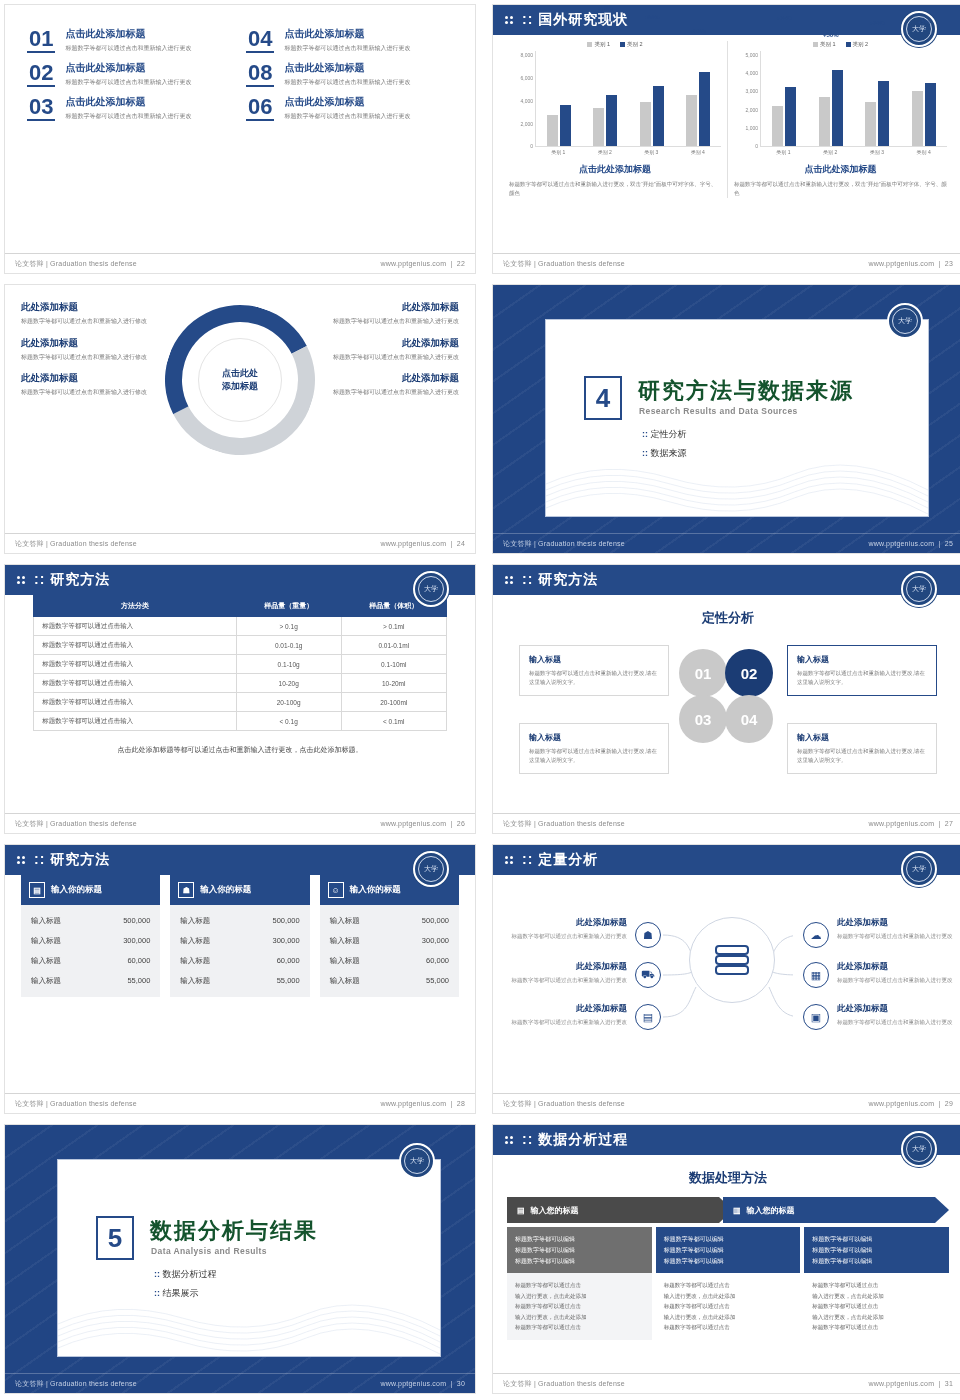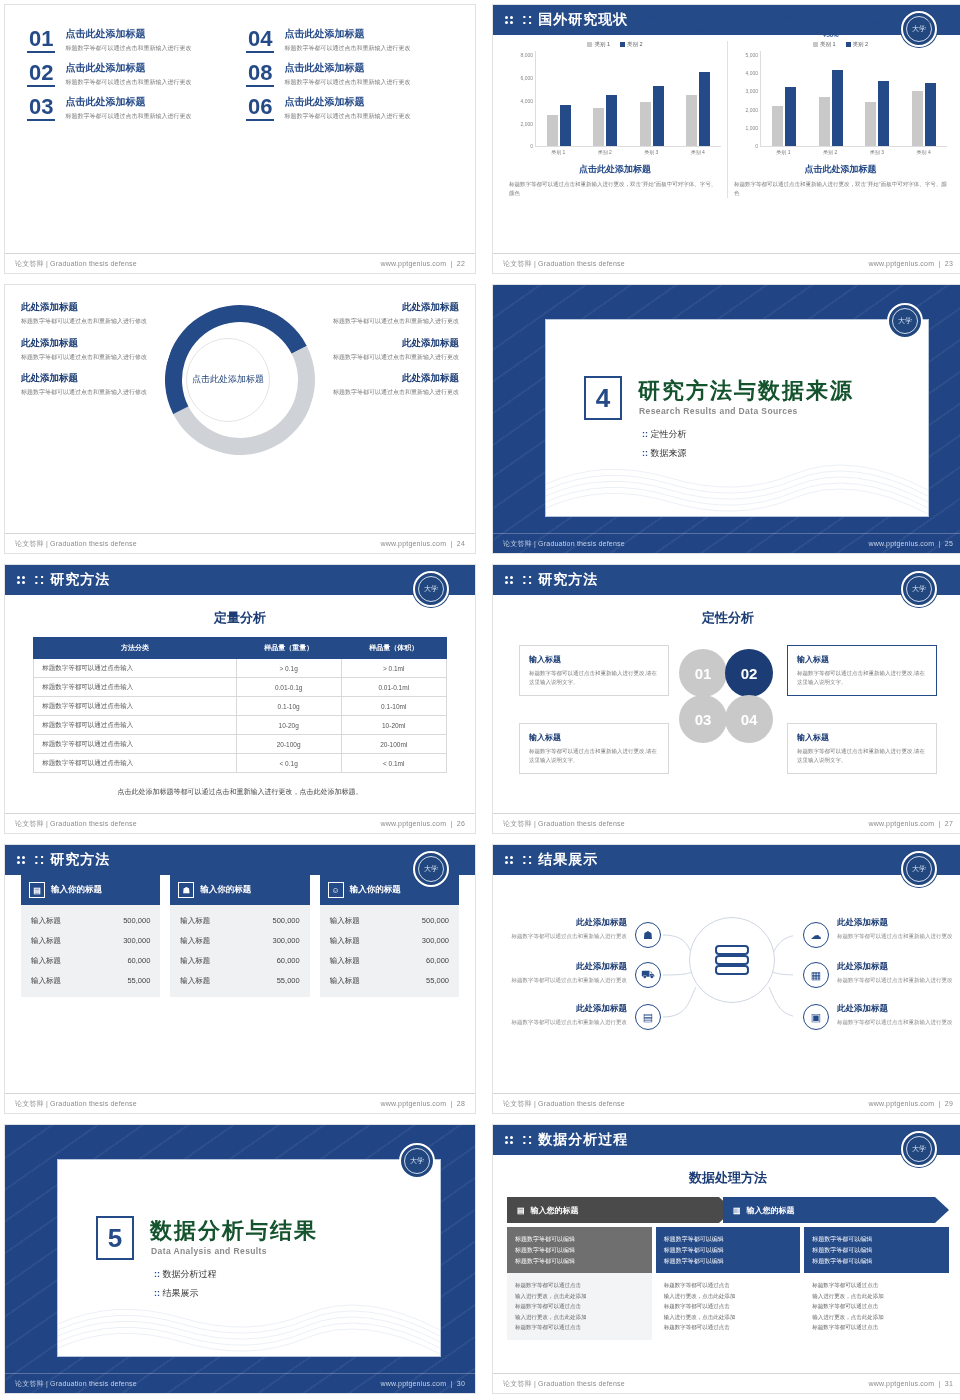--- a/index.html
+++ b/index.html
@@ -103,24 +103,24 @@
   .cyccol p { font-size:6px; color:#7b7b7b; line-height:1.6; margin-bottom:10px;}
   .cyccol.right { text-align:right; }
   .ring { position:relative; width:150px; height:150px; margin-top:4px;}
   .ring .outer {
     position:absolute; inset:0; border-radius:50%;
     border:17px solid #254a88;
     border-right-color:#cfd3d8; border-bottom-color:#cfd3d8;
     transform:rotate(18deg);
   }
   .ring .inner-circle{
-    position:absolute; left:21px; top:33px; width:84px;height:84px;border-radius:50%;
+    position:absolute; left:33px; top:33px; width:84px;height:84px;border-radius:50%;
     background:#fff; border:1px solid #e4e4e4;
-    display:flex;align-items:center;justify-content:center;flex-direction:row;
-    font-size:9px; color:#1b3c74; font-weight:normal; line-height:1.5;
+    display:flex;align-items:center;justify-content:center;flex-direction:column;
+    font-size:9px; color:#1b3c74; font-weight:bold; line-height:1.5;
   }
   .ring .vtext { position:absolute; font-size:5.5px; color:#fff; }
 
   
   .sec { height:100%; position:relative; background:#214584; }
   .sec .diag{position:absolute;inset:0;
     background:repeating-linear-gradient(145deg, rgba(255,255,255,.05) 0 2px, transparent 2px 26px);}
   .sec .card {
     position:absolute; left:52px; top:34px; right:34px; bottom:36px;
     background:#fff; border:1px solid #b9c6dd;
@@ -439,21 +439,20 @@
   </div>
 
   <div class="slide">
     <div class="hdr">
       <span class="dots"></span>
       <span class="hdr-title">:: 研究方法</span>
       <div class="emblem">
           <div class="inner">大学</div>
         </div>
     </div>
-    <div class="s-title">定量分析</div>
     <table class="qt">
       <tbody>
           <tr>
         <th>方法分类</th>
         <th>样品量（重量）</th>
         <th>样品量（体积）</th>
       </tr>
       <tr>
         <td class="l">标题数字等都可以通过点击输入</td>
         <td>&gt; 0.1g</td>
@@ -614,21 +613,21 @@
     </div>
     <div class="ftr">
       <span class="left">论文答辩 | Graduation thesis defense</span>
       <span class="right"><span>www.pptgenius.com</span> &nbsp;|&nbsp; <span>28</span></span>
     </div>
   </div>
 
   <div class="slide">
     <div class="hdr">
       <span class="dots"></span>
-      <span class="hdr-title">:: 结果展示</span>
+      <span class="hdr-title">:: 定量分析</span>
       <div class="emblem">
           <div class="inner">大学</div>
         </div>
     </div>
     <div class="ds">
       <svg class="links">
         <g stroke="#cfd6e2" fill="none" stroke-width="1">
           <path d="M170 60 C195 60 196 75 200 82"></path>
           <path d="M170 100 C195 100 196 98 202 96"></path>
           <path d="M170 142 C195 142 196 125 203 112"></path>

